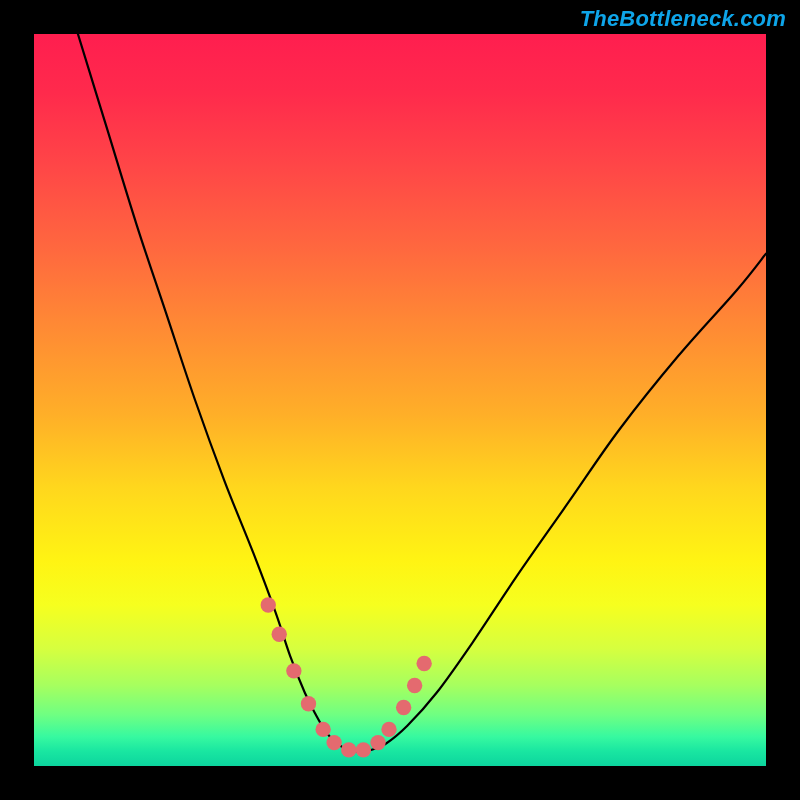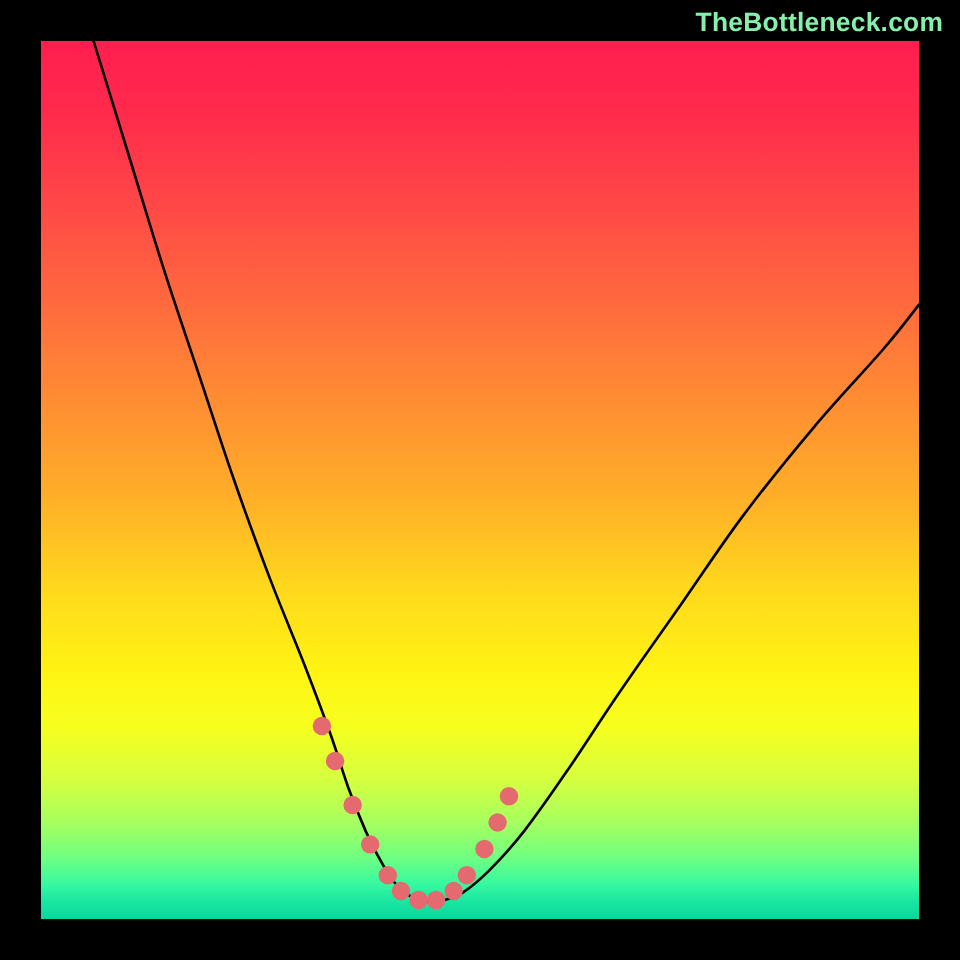--- a/index.html
+++ b/index.html
@@ -54,23 +54,24 @@
     position: absolute;
     inset: 0;
   }
   .watermark {
     position: absolute;
     top: 6px;
     right: 14px;
     font-family: Arial, Helvetica, sans-serif;
     font-size: 22px;
     font-weight: 600;
-    color: #86efac;
+    color: #0ea5e9;
     letter-spacing: 0.2px;
     user-select: none;
+    font-style: italic;
   }
 </style>
 </head>
 <body>
 
 <div class="stage">
   <div class="watermark">TheBottleneck.com</div>
   <div class="plot">
     <div class="grad"></div>
     <svg class="curve" viewBox="0 0 732 732" preserveAspectRatio="none">

